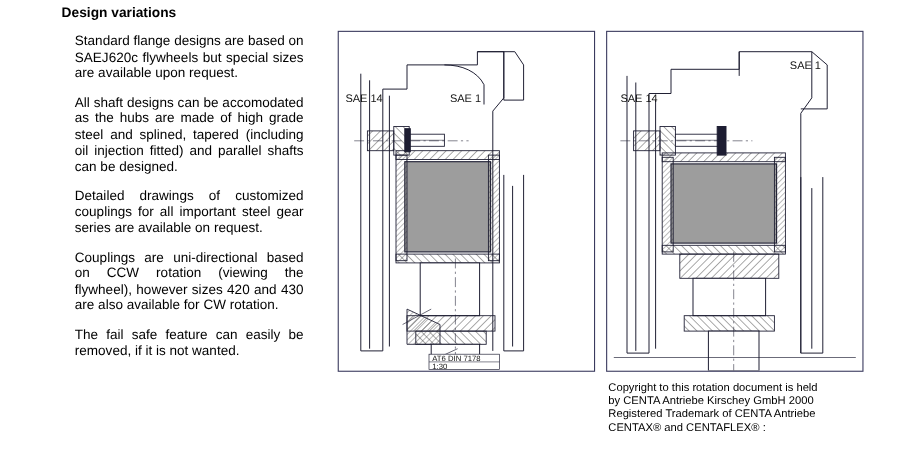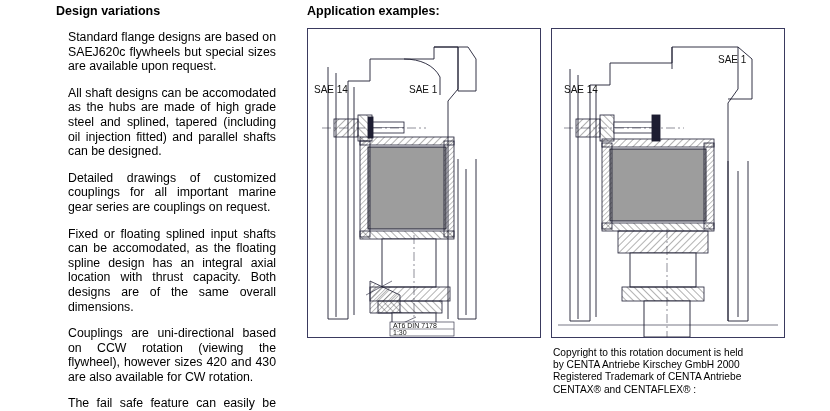--- a/index.html
+++ b/index.html
@@ -98,29 +98,25 @@
 </style>
 </head>
 <body>
 
 <div class="page">
 
   <div class="text-col">
     <h2>Design variations</h2>
     <p>Standard flange designs are based on SAEJ620c flywheels but special sizes are available upon request.</p>
     <p>All shaft designs can be accomodated as the hubs are made of high grade steel and splined, tapered (including oil injection fitted) and parallel shafts can be designed.</p>
-    <p>Detailed drawings of customized couplings for all important marine gear series are couplings on request.</p>
-    <p>Fixed or floating splined input shafts can be accomodated, as the floating spline design has an integral axial location with thrust capacity. Both designs are of the same overall dimensions.</p>
+    <p>Detailed drawings of customized couplings for all important steel gear series are available on request.</p>
     <p>Couplings are uni-directional based on CCW rotation (viewing the flywheel), however sizes 420 and 430 are also available for CW rotation.</p>
     <p>The fail safe feature can easily be removed, if it is not wanted.</p>
   </div>
 
-  <div class="app-heading">
-    <span>Application examples</span><span>:</span>
-  </div>
 
   <div class="drawing" id="drawing-left">
     <svg class="dwg-svg" viewBox="0 0 232 308" xmlns="http://www.w3.org/2000/svg">
       <defs>
         <pattern id="hatchA" width="5" height="5" patternTransform="rotate(45)" patternUnits="userSpaceOnUse">
           <line x1="0" y1="0" x2="0" y2="5" stroke="#222" stroke-width="0.7"></line>
         </pattern>
         <pattern id="hatchB" width="5" height="5" patternTransform="rotate(-45)" patternUnits="userSpaceOnUse">
           <line x1="0" y1="0" x2="0" y2="5" stroke="#222" stroke-width="0.7"></line>
         </pattern>

